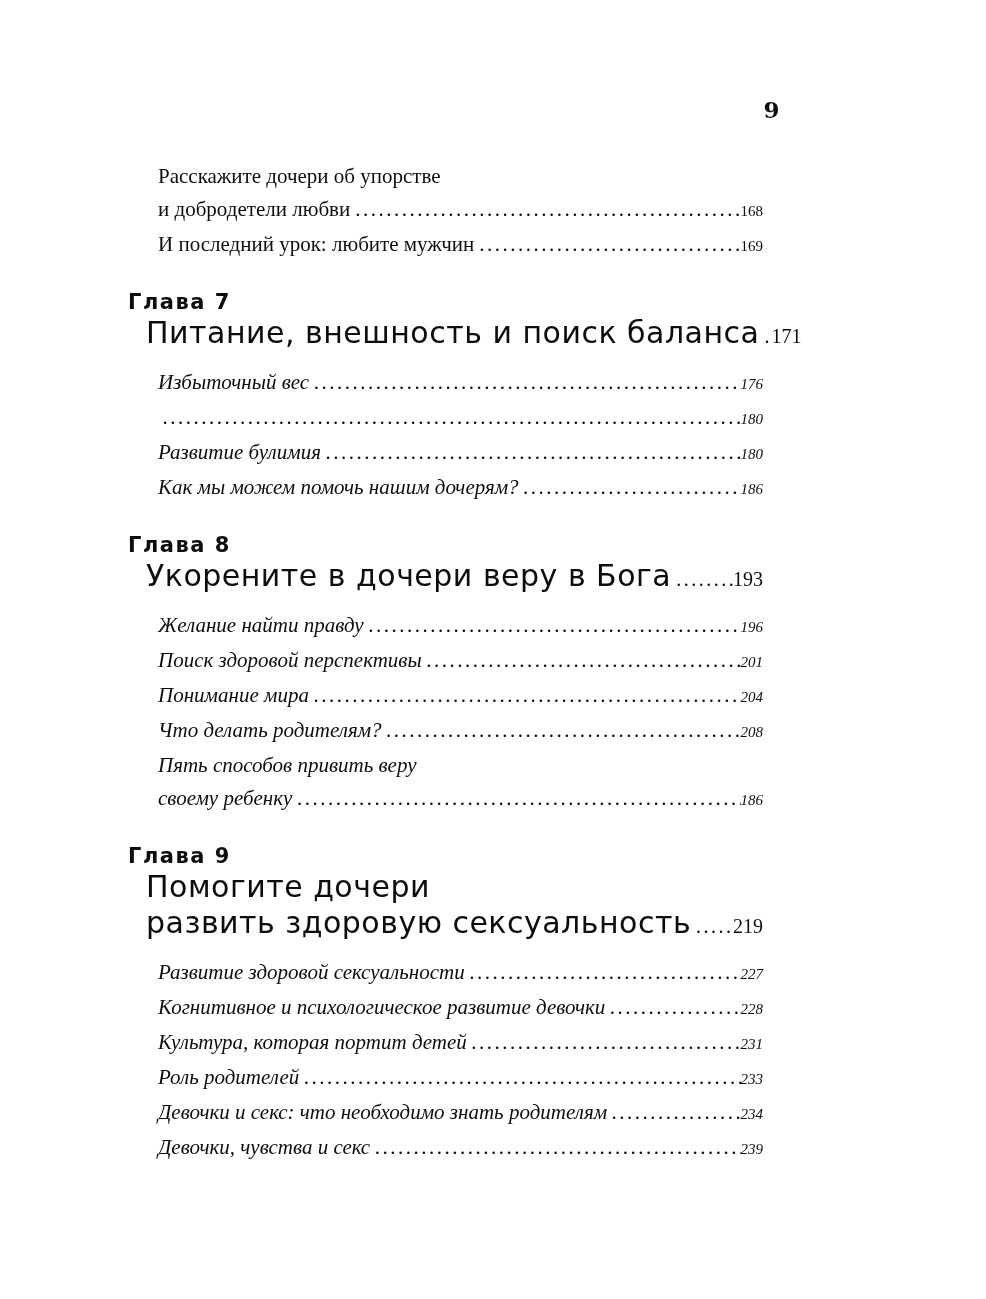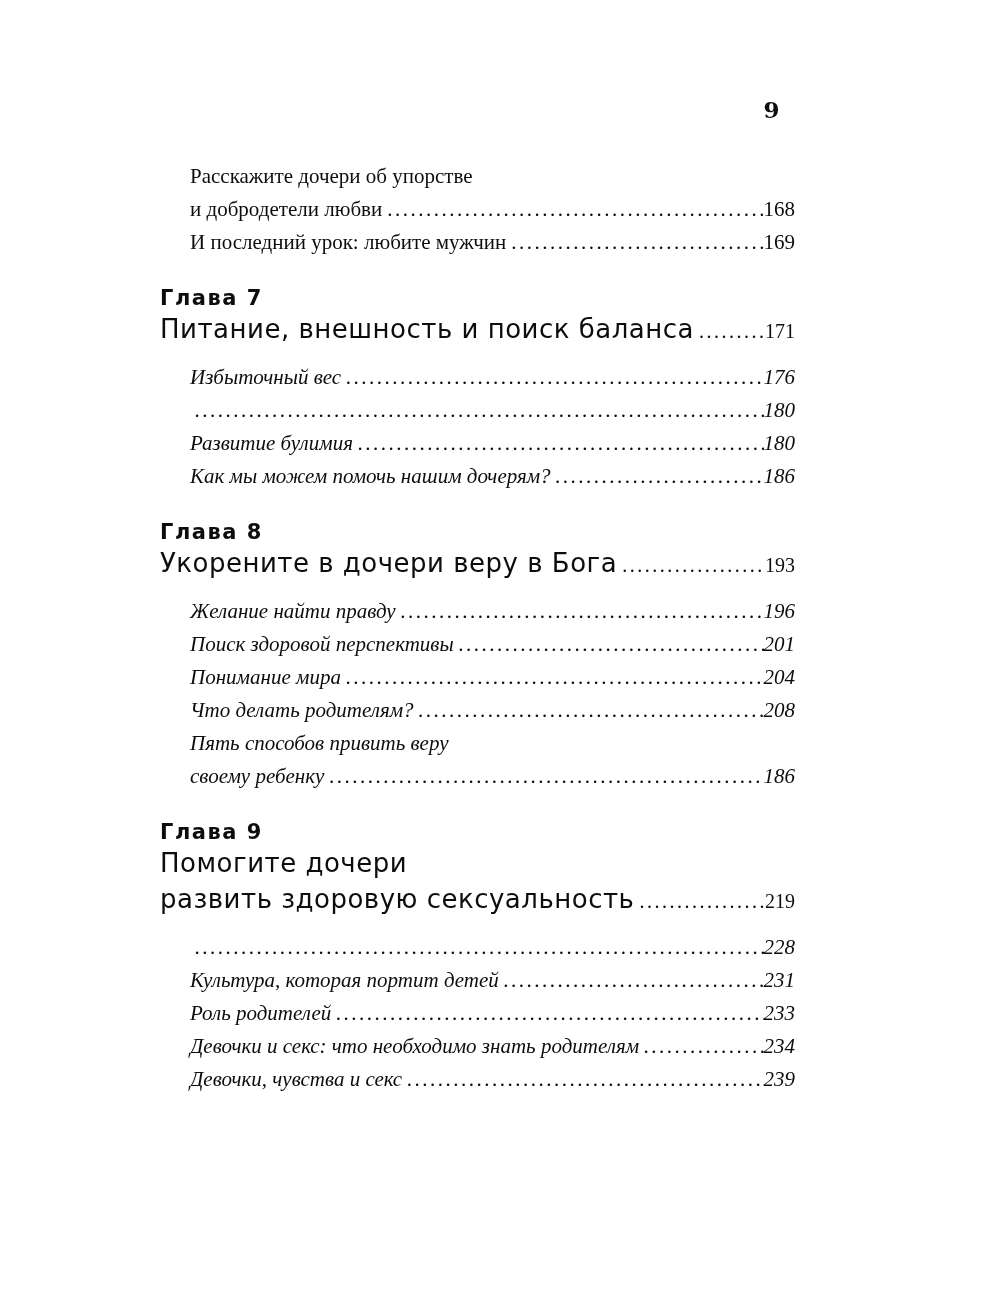--- a/index.html
+++ b/index.html
@@ -23,21 +23,21 @@
     top: 96px; left: 145px; width: 635px;
     text-align: right;
     font-family: "DejaVu Serif", serif;
     font-weight: bold;
     font-size: 23px;
     letter-spacing: 0.5px;
   }
   
   .toc {
     position: absolute;
-    left: 160px; top: 160px; width: 635px;
+    left: 128px; top: 160px; width: 635px;
   }
   .entries { padding-left: 30px; }
   .row { display: flex; align-items: baseline; }
   .entry-title, .entry-pre {
     font-family: "Liberation Serif", serif;
     font-size: 21px;
     white-space: nowrap;
   }
   .entry .row, .entry .entry-pre { line-height: 33px; }
   .dots {
@@ -48,39 +48,40 @@
     font-size: 21px;
     letter-spacing: 2.5px;
     padding: 0 4px 0 5px;
     min-width: 12px;
   }
   .dots::after {
     content: "......................................................................................................................................................................";
   }
   .pg {
     font-family: "Liberation Serif", serif;
-    font-size: 21px;
+    font-size: 15px;
     flex: 0 0 auto;
   }
   
   .chapter { margin-top: 26px; }
   .ch-label {
     font-family: "DejaVu Sans", sans-serif;
     font-weight: bold;
     font-size: 21px;
     letter-spacing: 1.5px;
     line-height: 26px;
   }
   .ch-title-row { line-height: 36px; }
   .ch-title, .ch-title-pre {
     font-family: "DejaVu Sans", sans-serif;
-    font-size: 26px;
+    font-size: 30px;
     letter-spacing: 0.5px;
     white-space: nowrap;
     line-height: 36px;
+    margin-left: 18px;
   }
   .ch-title-row .pg, .ch-title-row .dots { font-size: 20px; }
   .chapter .entries { margin-top: 12px; font-style: italic; }
 </style>
 </head>
 <body>
 
 <div class="sheet">
 
   <div class="folio">9</div>
@@ -194,20 +195,28 @@
       <div class="ch-label">Глава 9</div>
       <div class="ch-title-pre">Помогите дочери</div>
       <div class="row ch-title-row">
         <span class="ch-title">развить здоровую сексуальность</span>
         <span class="dots"></span>
         <span class="pg">219</span>
       </div>
       <div class="entries">
         <div class="entry">
           <div class="row">
+            <span class="entry-title">Развитие здоровой сексуальности</span>
+            <span class="dots"></span>
+            <span class="pg">227</span>
+          </div>
+        </div>
+        <div class="entry">
+          <div class="row">
+            <span class="entry-title">Когнитивное и психологическое развитие девочки</span>
             <span class="dots"></span>
             <span class="pg">228</span>
           </div>
         </div>
         <div class="entry">
           <div class="row">
             <span class="entry-title">Культура, которая портит детей</span>
             <span class="dots"></span>
             <span class="pg">231</span>
           </div>

